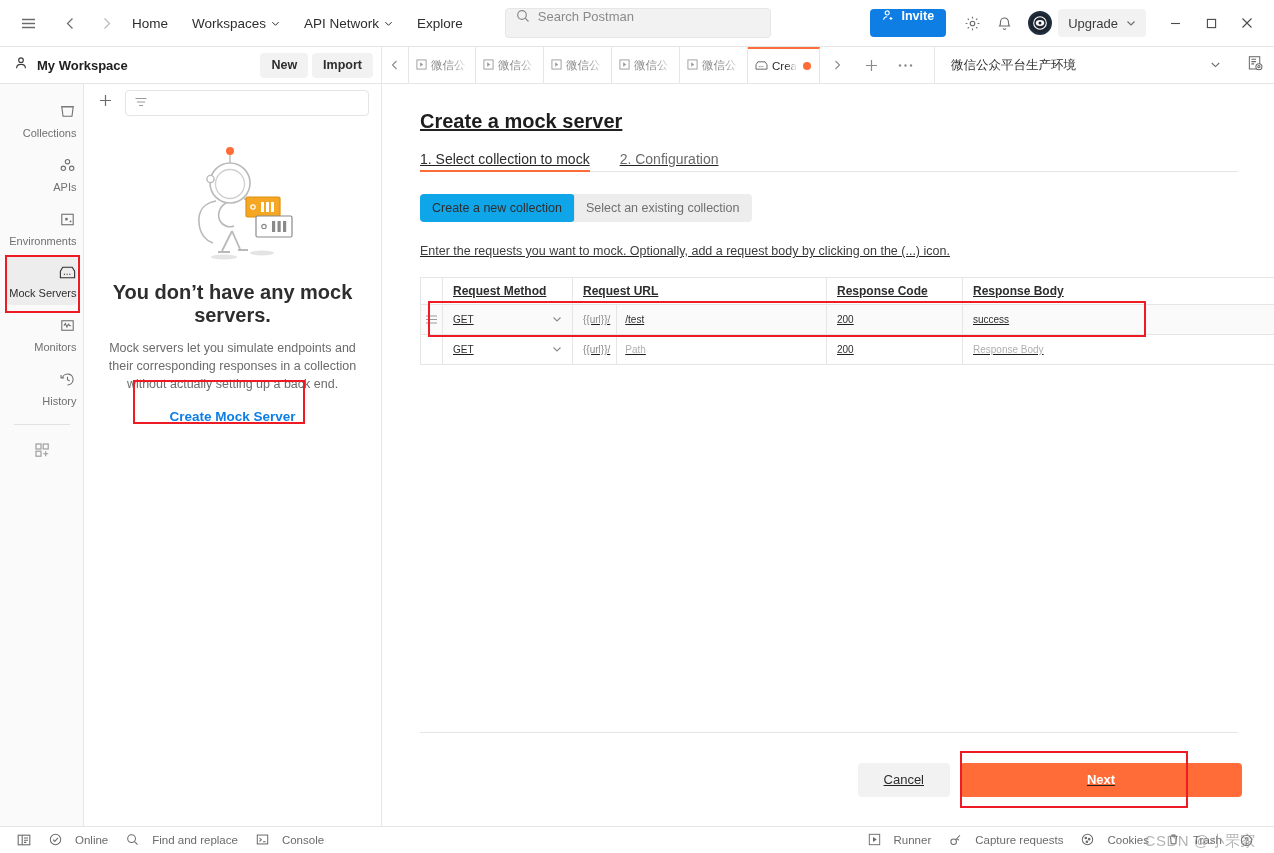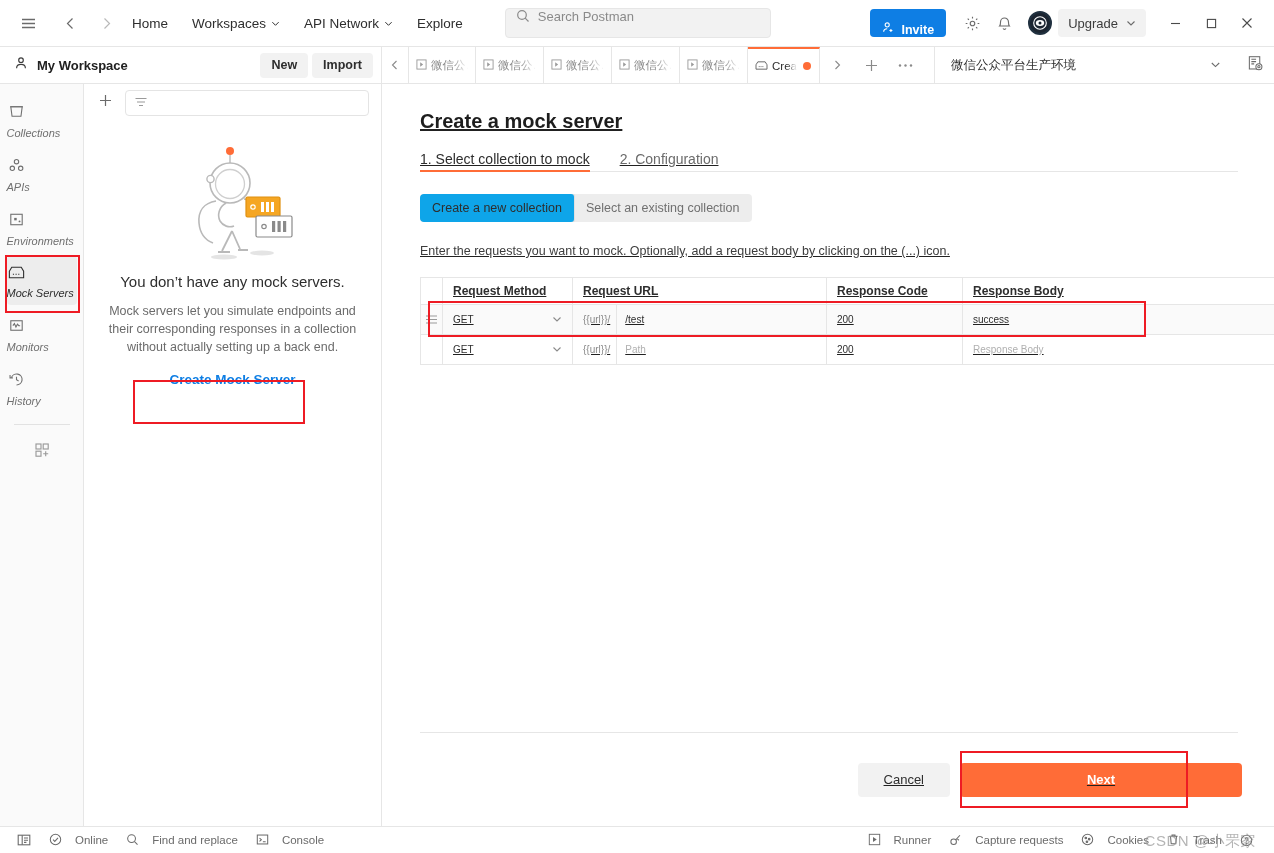--- a/index.html
+++ b/index.html
@@ -51,21 +51,21 @@
     font-family: "Liberation Sans", sans-serif;
     font-size: 13px; color: #6b6b6b; width: 100%;
   }
   .search-wrap input::placeholder { color: #8a8a8a; }
   .spacer { flex: 1; }
   .invite-btn {
     background: #0e7ee4; color: #fff;
     height: 28px; border-radius: 4px; border: none;
     font-family: "Liberation Sans", sans-serif;
     font-size: 12.5px; font-weight: bold;
-    padding: 0 12px; display: flex; align-items: flex-end; gap: 6px;
+    padding: 0 12px; display: flex; align-items: flex-start; gap: 6px;
     cursor: pointer;
   }
   .tb-right-icons { display: flex; align-items: center; gap: 4px; margin-left: 12px; }
   .avatar {
     width: 24px; height: 24px; border-radius: 50%;
     background: #1b2430; margin: 0 6px;
     display: flex; align-items: center; justify-content: center;
     color: #fff; font-size: 8px; font-weight: bold;
     cursor: pointer;
     border: 2px solid #20303f;
@@ -162,26 +162,25 @@
   
   .rail {
     width: 84px; min-width: 84px;
     background: #fafafa;
     border-right: 1px solid #e6e6e6;
     display: flex; flex-direction: column; align-items: center;
     padding-top: 10px;
   }
   .rail-item {
     width: 70px; padding: 8px 0 6px;
-    display: flex; flex-direction: column; align-items: flex-start; gap: 4px;
+    display: flex; flex-direction: column; align-items: flex-end; gap: 4px;
     border-radius: 4px; cursor: pointer;
     color: #707070; font-size: 11px;
     margin-bottom: 3px;
     position: relative;
-    font-style: italic;
   }
   .rail-item.active { background: #ededed; color: #2e2e2e; }
   .rail-sep { width: 56px; height: 1px; background: #e2e2e2; margin: 8px 0 10px; }
   .rail-plus { color: #9a9a9a; cursor: pointer; padding: 6px; }
 
   
   .sidebar {
     width: 298px; min-width: 298px;
     border-right: 1px solid #e6e6e6;
     background: #fff;
@@ -198,22 +197,22 @@
     display: flex; align-items: center; padding: 0 8px;
     color: #9a9a9a; cursor: text;
   }
   .sb-empty {
     flex: 1; display: flex; flex-direction: column; align-items: center;
     padding: 18px 22px 0;
     text-align: center;
   }
   .astro { width: 150px; height: 132px; }
   .empty-title {
-    font-size: 15px; font-weight: normal; color: #2e2e2e;
-    margin-top: 2px;
+    font-size: 20px; font-weight: bold; color: #2e2e2e;
+    margin-top: 10px;
   }
   .empty-desc {
     font-size: 12.5px; color: #6b6b6b; line-height: 18px;
     margin-top: 12px; max-width: 250px;
   }
   .create-mock-link {
     color: #0e7ee4; font-size: 13.5px; font-weight: bold;
     margin-top: 16px; cursor: pointer;
   }
 

